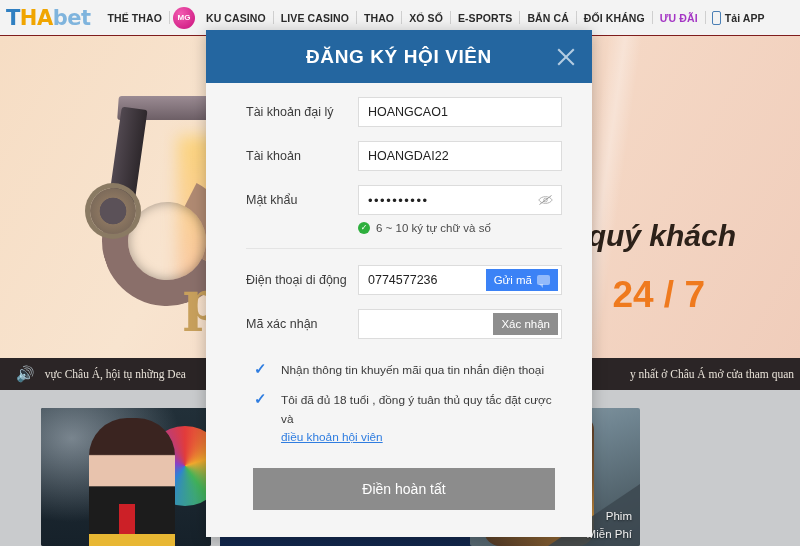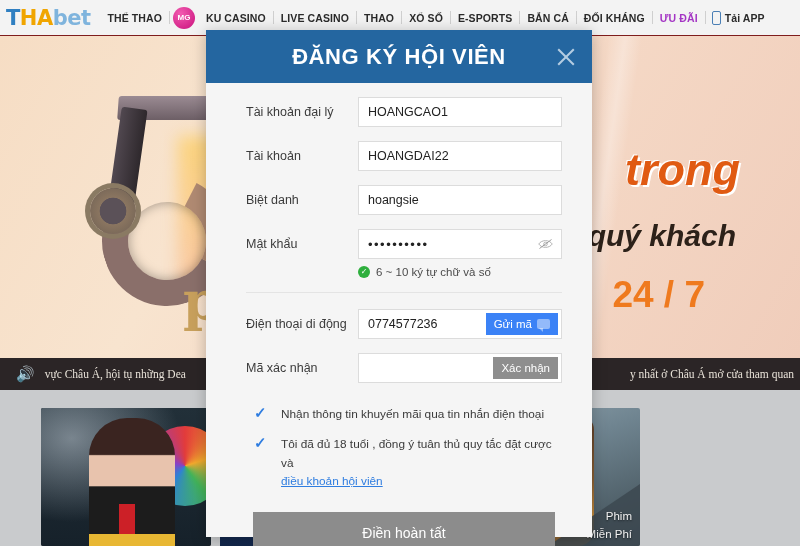--- a/index.html
+++ b/index.html
@@ -271,21 +271,21 @@
     width: 386px; height: 507px;
     background: #f5f5f5;
     box-shadow: 0 2px 14px rgba(0,0,0,.25);
   }
   .modal-header {
     height: 53px; background: #2466a0;
     display: flex; align-items: center; justify-content: center;
     position: relative;
   }
   .modal-title {
-    color: #ffffff; font-size: 22px; font-weight: bold;
+    color: #ffffff; font-size: 19px; font-weight: bold;
     letter-spacing: .6px;
   }
   .modal-close {
     position: absolute; right: 13px; top: 50%;
     transform: translateY(-50%);
     width: 26px; height: 26px;
     cursor: pointer; opacity: .85;
   }
   .modal-close:before, .modal-close:after {
     content:''; position: absolute; left: 2px; top: 12px;
@@ -426,21 +426,20 @@
   <div class="gear5">
     <div class="glow"></div>
     <div class="arm"></div>
     <div class="arm2"></div>
     <div class="ring"></div>
     <div class="cog"></div>
     <div class="smallcog"></div>
   </div>
   <div class="hero-p">p</div>
 
-  <div class="hero-line1">trong</div>
   <div class="hero-line2">quý khách</div>
   <div class="hero-line3">24 / 7</div>
 </div>
 
 <div class="ticker">
   <div class="speaker">🔊</div>
   <div class="ticker-left">vực Châu Á, hội tụ những Dea</div>
   <div class="ticker-right">y nhất ở Châu Á mở cửa tham quan</div>
 </div>
 
@@ -487,26 +486,20 @@
         </div>
       </div>
 
       <div class="frow">
         <div class="flabel">Tài khoản</div>
         <div class="fctl">
           <input class="finput" value="HOANGDAI22" style="">
         </div>
       </div>
 
-      <div class="frow">
-        <div class="flabel">Biệt danh</div>
-        <div class="fctl">
-          <input class="finput" value="hoangsie" style="">
-        </div>
-      </div>
 
       <div class="frow">
         <div class="flabel">Mật khẩu</div>
         <div class="fctl">
           <input class="finput pwd-dots" value="••••••••••" style="">
           <svg class="eye" viewBox="0 0 20 16">
             <path d="M1 8 C5 2, 15 2, 19 8 C15 14, 5 14, 1 8 Z" fill="none" stroke="#b0b0b0" stroke-width="1.3"></path>
             <circle cx="10" cy="8" r="2.4" fill="none" stroke="#b0b0b0" stroke-width="1.2"></circle>
             <line x1="2" y1="14" x2="18" y2="2" stroke="#9a9a9a" stroke-width="1.3"></line>
           </svg>

